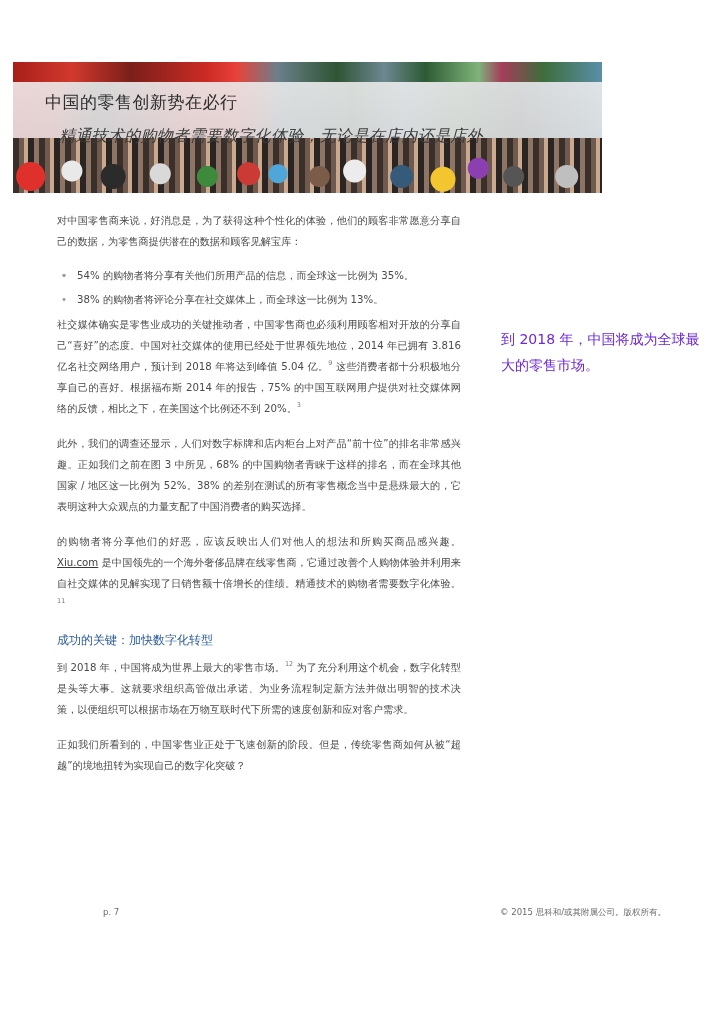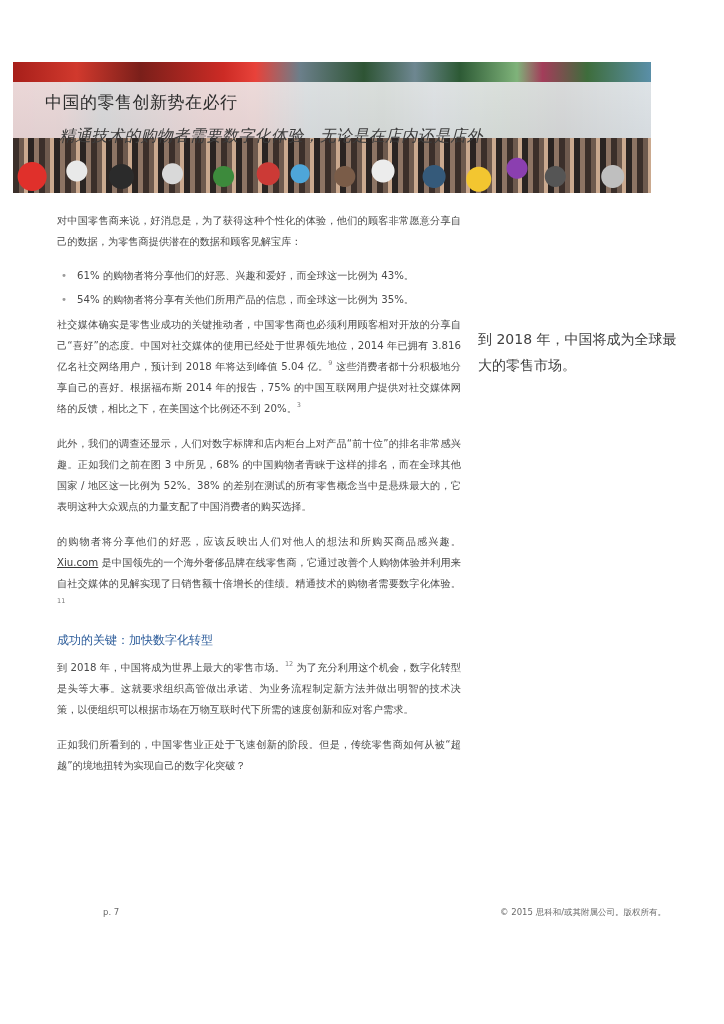--- a/index.html
+++ b/index.html
@@ -3,21 +3,21 @@
   <meta charset="utf-8">
   <style>
     html, body { margin: 0; padding: 0; background: #ffffff; }
     body {
       width: 724px; height: 1024px; position: relative; overflow: hidden;
       font-family: "DejaVu Sans", "Liberation Sans", sans-serif;
       color: #4a4a4a;
     }
     
     .banner {
-      position: absolute; left: 13px; top: 62px; width: 638px; height: 131px;
+      position: absolute; left: 13px; top: 62px; width: 589px; height: 131px;
       overflow: hidden;
       background:
         linear-gradient(90deg, #c8241f 0%, #b8312a 8%, #3a3a3a 14%, #c42a22 30%, #d23a2c 38%, #4d6a72 46%, #35583a 58%, #5f7d86 66%, #3e6a40 76%, #2b3a33 86%, #5d8aa0 100%);
       text-align: center;
     }
     .banner .street {
       position: absolute; left: 0; top: 0; width: 100%; height: 20px;
       background: linear-gradient(90deg,#a71f1a 0%,#d1392d 10%,#7a1f1a 20%,#cc2b25 33%,#e8423a 38%,#6b7f8a 45%,#2e5434 55%,#6e8791 63%,#2d5a35 70%,#7fb37a 79%,#a33d5a 83%,#3e6d3c 90%,#5a8fa8 100%);
     }
     .banner .crowd {
@@ -61,22 +61,22 @@
     .main p { margin: 0 0 14px 0; text-align: justify; }
     .main ul { list-style: none; margin: 0 0 2px 0; padding: 0; }
     .main li { position: relative; padding-left: 20px; margin-bottom: 4px; line-height: 20px; }
     .main li .bullet { position: absolute; left: 4px; top: 0; color: #9a9a9a; }
     .main sup { font-size: 6.5px; vertical-align: top; position: relative; top: -3px; color: #777; }
     .main .link { color: #3a3a3a; text-decoration: underline; }
     .main h2 { margin: 14px 0 6px 0; font-size: 12px; font-weight: normal; color: #2c5c9a; line-height: 22px; }
 
     
     .pullquote {
-      position: absolute; left: 478px; top: 326px; width: 200px;
-      font-size: 14px; line-height: 26px; color: #404040; margin: 0;
+      position: absolute; left: 501px; top: 326px; width: 200px;
+      font-size: 14px; line-height: 26px; color: #6d28d9; margin: 0;
     }
 
     
     .footer { position: absolute; top: 907px; font-size: 8.5px; color: #6a6a6a; padding-left: 46px; }
     .footer.left { left: 57px; }
     .footer.right { right: 58px; }
   </style>
 </head>
 <body>
 
@@ -88,28 +88,28 @@
   <h1 class="banner-title">中国的零售创新势在必行</h1>
   <p class="banner-subtitle">精通技术的购物者需要数字化体验，无论是在店内还是店外</p>
 </div>
 
 <div class="main">
   <p>对中国零售商来说，好消息是，为了获得这种个性化的体验，他们的顾客非常愿意分享自己的数据，为零售商提供潜在的数据和顾客见解宝库：</p>
 
   <ul>
     <li>
       <span class="bullet">•</span>
-      <span>61% 的购物者将分享他们的好恶、兴趣和爱好，而全球这一比例为 43%。</span>
     </li>
     <li>
       <span class="bullet">•</span>
       <span>54% 的购物者将分享有关他们所用产品的信息，而全球这一比例为 35%。</span>
     </li>
     <li>
       <span class="bullet">•</span>
+      <span>38% 的购物者将评论分享在社交媒体上，而全球这一比例为 13%。</span>
     </li>
   </ul>
 
   <p><span>社交媒体确实是零售业成功的关键推动者，中国零售商也必须利用顾客相对开放的分享自己“喜好”的态度。中国对社交媒体的使用已经处于世界领先地位，2014 年已拥有 3.816 亿名社交网络用户，预计到 2018 年将达到峰值 5.04 亿。</span><sup>9</sup><span> 这些消费者都十分积极地分享自己的喜好。根据福布斯 2014 年的报告，75% 的中国互联网用户提供对社交媒体网络的反馈，相比之下，在美国这个比例还不到 20%。</span><sup>3</sup></p>
 
   <p>此外，我们的调查还显示，人们对数字标牌和店内柜台上对产品“前十位”的排名非常感兴趣。正如我们之前在图 3 中所见，68% 的中国购物者青睐于这样的排名，而在全球其他国家 / 地区这一比例为 52%。38% 的差别在测试的所有零售概念当中是悬殊最大的，它表明这种大众观点的力量支配了中国消费者的购买选择。</p>
 
   <p><span>的购物者将分享他们的好恶，应该反映出人们对他人的想法和所购买商品感兴趣。</span><span class="link">Xiu.com</span><span> 是中国领先的一个海外奢侈品牌在线零售商，它通过改善个人购物体验并利用来自社交媒体的见解实现了日销售额十倍增长的佳绩。精通技术的购物者需要数字化体验。</span><sup>11</sup></p>
 
   <h2>成功的关键：加快数字化转型</h2>

